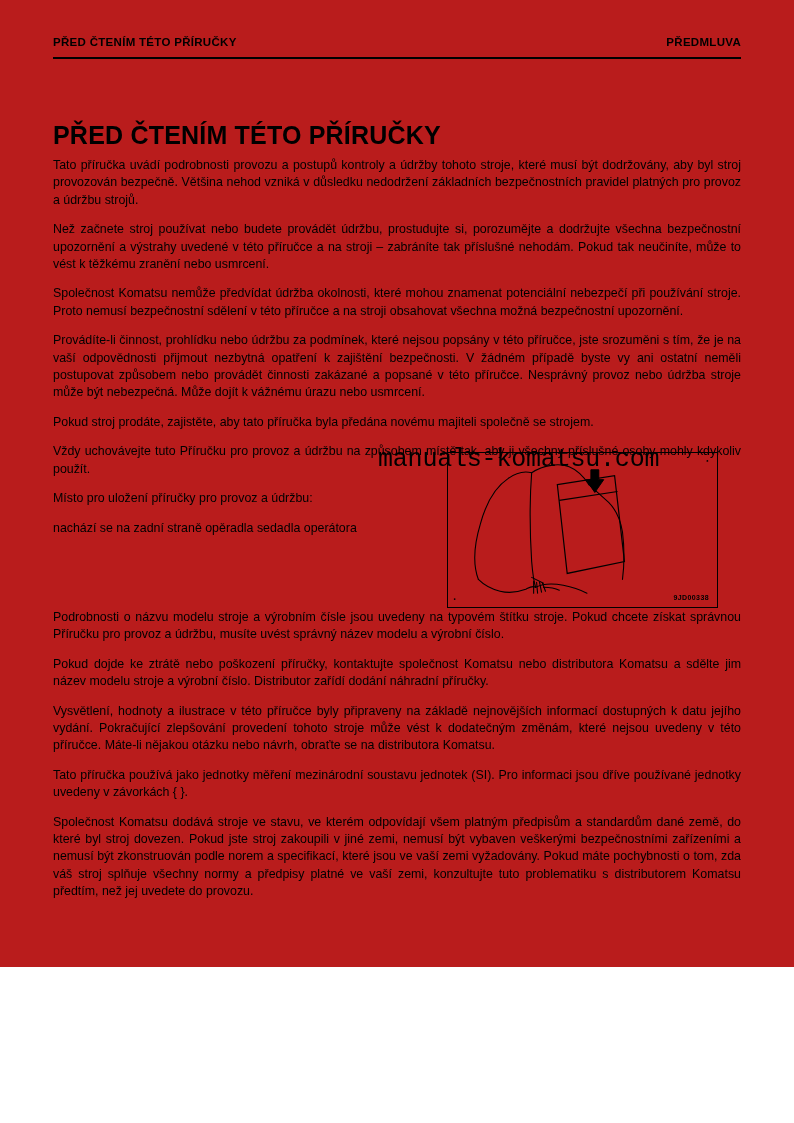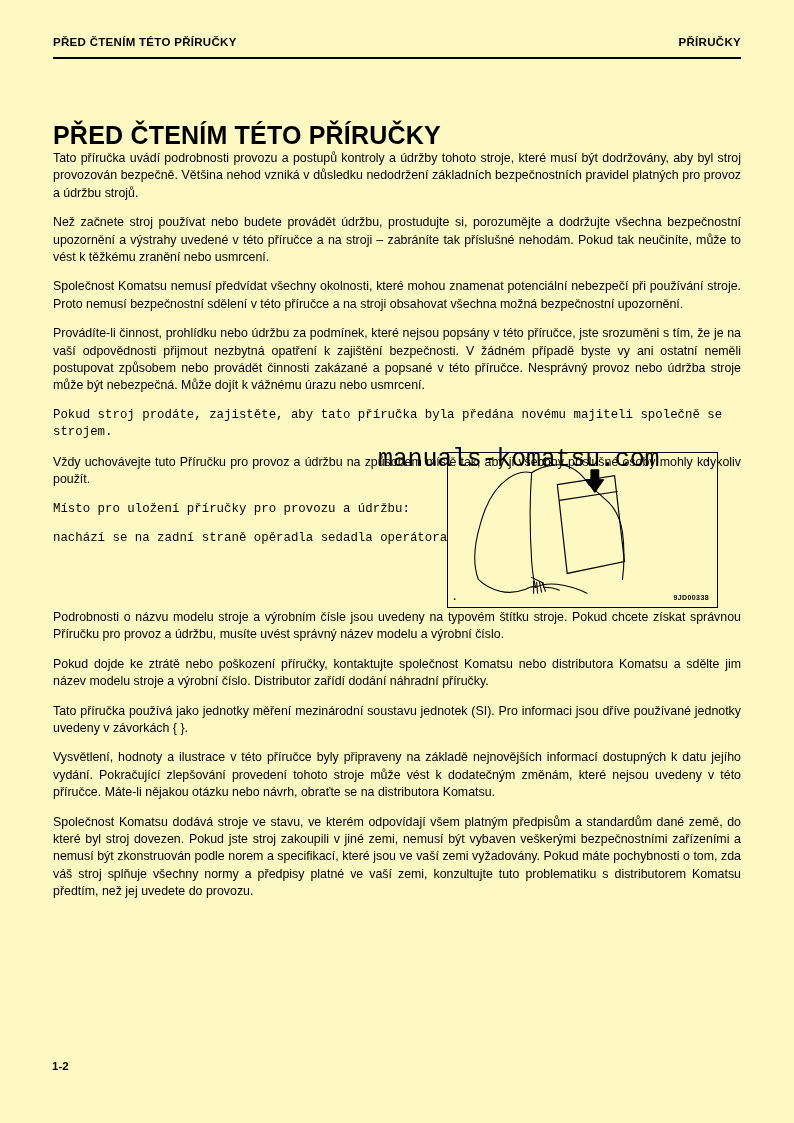--- a/index.html
+++ b/index.html
@@ -7,22 +7,22 @@
     padding: 0;
     background: #ffffff;
   }
   body {
     font-family: "Liberation Sans", sans-serif;
     color: #000000;
   }
   .page {
     position: relative;
     width: 794px;
-    height: 1123px;
-    background: #fef9c3;
+    height: 967px;
+    background: #b91c1c;
     overflow: hidden;
     box-sizing: border-box;
   }
 
   
   .header {
     position: absolute;
     left: 53px;
     top: 36px;
     width: 688px;
@@ -54,33 +54,32 @@
     font-size: 25px;
     font-weight: bold;
     letter-spacing: 0.2px;
     white-space: nowrap;
   }
 
   
   .content {
     position: absolute;
     left: 53px;
-    top: 150px;
+    top: 157px;
     width: 688px;
   }
   p.para {
     margin: 0 0 12px 0;
     font-size: 12.4px;
     line-height: 17.4px;
     text-align: justify;
     text-justify: inter-word;
   }
   p.para.nojust {
     text-align: left;
-    font-family: Liberation Mono, monospace;
   }
   p.para:last-child {
     margin-bottom: 0;
   }
 
   
   .block-after-fig {
     position: absolute;
     left: 53px;
     top: 609px;
@@ -134,34 +133,34 @@
     font-weight: bold;
   }
 </style>
 </head>
 <body>
 
 <div class="page">
 
   <div class="header">
     <span class="header-left">PŘED ČTENÍM TÉTO PŘÍRUČKY</span>
-    <span class="header-right">PŘÍRUČKY</span>
+    <span class="header-right">PŘEDMLUVA</span>
   </div>
   <div class="header-rule"></div>
 
   <h1 class="page-title">PŘED ČTENÍM TÉTO PŘÍRUČKY</h1>
 
   <div class="content">
     <p class="para">Tato příručka uvádí podrobnosti provozu a postupů kontroly a údržby tohoto stroje, které musí být dodržovány, aby byl stroj provozován bezpečně. Většina nehod vzniká v důsledku nedodržení základních bezpečnostních pravidel platných pro provoz a údržbu strojů.</p>
     <p class="para">Než začnete stroj používat nebo budete provádět údržbu, prostudujte si, porozumějte a dodržujte všechna bezpečnostní upozornění a výstrahy uvedené v této příručce a na stroji – zabráníte tak příslušné nehodám. Pokud tak neučiníte, může to vést k těžkému zranění nebo usmrcení.</p>
-    <p class="para">Společnost Komatsu nemusí předvídat všechny okolnosti, které mohou znamenat potenciální nebezpečí při používání stroje. Proto nemusí bezpečnostní sdělení v této příručce a na stroji obsahovat všechna možná bezpečnostní upozornění.</p>
+    <p class="para">Společnost Komatsu nemůže předvídat údržba okolnosti, které mohou znamenat potenciální nebezpečí při používání stroje. Proto nemusí bezpečnostní sdělení v této příručce a na stroji obsahovat všechna možná bezpečnostní upozornění.</p>
     <p class="para">Provádíte-li činnost, prohlídku nebo údržbu za podmínek, které nejsou popsány v této příručce, jste srozuměni s tím, že je na vaší odpovědnosti přijmout nezbytná opatření k zajištění bezpečnosti. V žádném případě byste vy ani ostatní neměli postupovat způsobem nebo provádět činnosti zakázané a popsané v této příručce. Nesprávný provoz nebo údržba stroje může být nebezpečná. Může dojít k vážnému úrazu nebo usmrcení.</p>
     <p class="para nojust">Pokud stroj prodáte, zajistěte, aby tato příručka byla předána novému majiteli společně se strojem.</p>
     <p class="para">Vždy uchovávejte tuto Příručku pro provoz a údržbu na způsobem místě tak, aby ji všechny příslušné osoby mohly kdykoliv použít.</p>
-    <p class="para nojust">Místo pro uložení příručky pro provozu a údržbu:</p>
+    <p class="para nojust">Místo pro uložení příručky pro provoz a údržbu:</p>
     <p class="para nojust">nachází se na zadní straně opěradla sedadla operátora</p>
   </div>
 
   <div class="figure">
     <svg viewBox="0 0 271 156" xmlns="http://www.w3.org/2000/svg">
       <g fill="none" stroke="#000000" stroke-width="1.1" stroke-linejoin="round" stroke-linecap="round">
 
         <path d="M 30 128 C 24 112 26 92 32 72 C 38 50 48 34 60 26 C 68 20 76 18 84 20"></path>
         <path d="M 84 20 C 96 12 112 10 122 14 C 132 18 138 26 142 32"></path>
         <path d="M 142 32 L 162 50 C 170 58 174 68 176 80 C 178 96 178 112 176 128"></path>
@@ -193,20 +192,20 @@
       <circle cx="262" cy="8" r="0.9" fill="#000000"></circle>
     </svg>
     <span class="figure-id">9JD00338</span>
   </div>
 
   <div class="watermark">manuals-komatsu.com</div>
 
   <div class="block-after-fig">
     <p class="para">Podrobnosti o názvu modelu stroje a výrobním čísle jsou uvedeny na typovém štítku stroje. Pokud chcete získat správnou Příručku pro provoz a údržbu, musíte uvést správný název modelu a výrobní číslo.</p>
     <p class="para">Pokud dojde ke ztrátě nebo poškození příručky, kontaktujte společnost Komatsu nebo distributora Komatsu a sdělte jim název modelu stroje a výrobní číslo. Distributor zařídí dodání náhradní příručky.</p>
+    <p class="para">Vysvětlení, hodnoty a ilustrace v této příručce byly připraveny na základě nejnovějších informací dostupných k datu jejího vydání. Pokračující zlepšování provedení tohoto stroje může vést k dodatečným změnám, které nejsou uvedeny v této příručce. Máte-li nějakou otázku nebo návrh, obraťte se na distributora Komatsu.</p>
     <p class="para">Tato příručka používá jako jednotky měření mezinárodní soustavu jednotek (SI). Pro informaci jsou dříve používané jednotky uvedeny v závorkách { }.</p>
-    <p class="para">Vysvětlení, hodnoty a ilustrace v této příručce byly připraveny na základě nejnovějších informací dostupných k datu jejího vydání. Pokračující zlepšování provedení tohoto stroje může vést k dodatečným změnám, které nejsou uvedeny v této příručce. Máte-li nějakou otázku nebo návrh, obraťte se na distributora Komatsu.</p>
     <p class="para">Společnost Komatsu dodává stroje ve stavu, ve kterém odpovídají všem platným předpisům a standardům dané země, do které byl stroj dovezen. Pokud jste stroj zakoupili v jiné zemi, nemusí být vybaven veškerými bezpečnostními zařízeními a nemusí být zkonstruován podle norem a specifikací, které jsou ve vaší zemi vyžadovány. Pokud máte pochybnosti o tom, zda váš stroj splňuje všechny normy a předpisy platné ve vaší zemi, konzultujte tuto problematiku s distributorem Komatsu předtím, než jej uvedete do provozu.</p>
   </div>
 
   <div class="footer">1-2</div>
 
 </div>
 
 </body></html>

